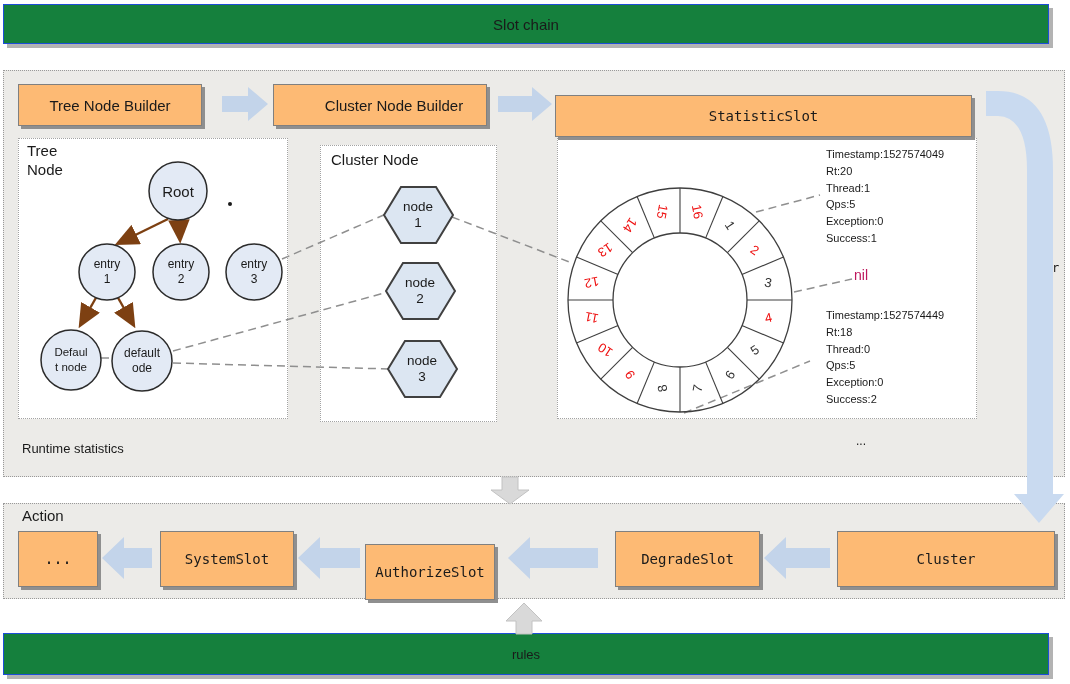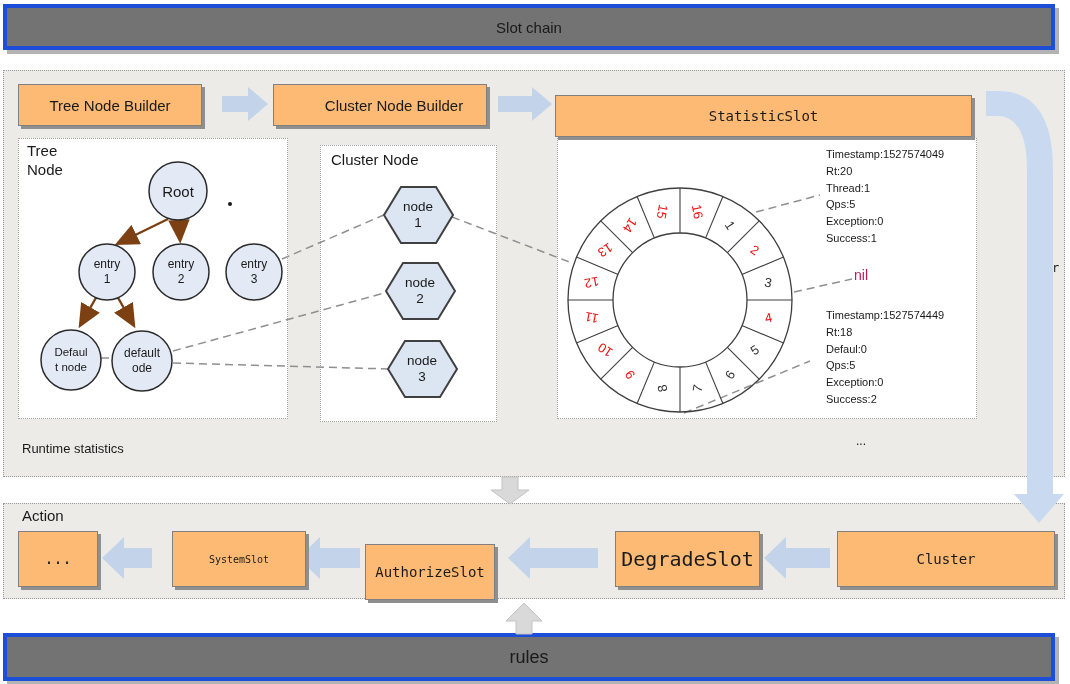--- a/index.html
+++ b/index.html
@@ -1,20 +1,20 @@
 <!DOCTYPE html>
 <html><head>
 <meta charset="utf-8">
 <style>
   html,body{margin:0;padding:0;background:#fff;}
   #stage{position:relative;width:1070px;height:684px;font-family:"Liberation Sans",sans-serif;color:#1a1a1a;overflow:hidden;background:#fff;}
   .abs{position:absolute;}
   .section{background:#ecebe8;border:1px dotted #999;}
   .panel{background:#fff;border:1px dotted #a3a3a3;}
-  .banner{background:#737373;border:4px solid #1d4ed8;box-shadow:4px 4px 0 #b3b3b3;text-align:center;}
+  .banner{background:#15803d;border:1px solid #1d4ed8;box-shadow:4px 4px 0 #b3b3b3;text-align:center;}
   .slotbox{background:#fdba74;border:1px solid #808080;box-shadow:3px 3px 0 #8f8f8f;text-align:center;}
   .mono{font-family:"DejaVu Sans Mono",monospace;}
   .prelines{white-space:pre-line;}
   .ctr{display:flex;align-items:center;justify-content:center;text-align:center;}
   svg{position:absolute;left:0;top:0;pointer-events:none;}
 </style>
 </head>
 <body>
 
 <div id="stage">
@@ -22,21 +22,21 @@
   <div class="abs banner ctr" style="left:3px;top:4px;width:1044px;height:38px;font-size:15px;">Slot chain</div>
 
   <div class="abs section" style="left:3px;top:70px;width:1060px;height:405px;"></div>
 
   <div class="abs panel" style="left:18px;top:138px;width:268px;height:279px;"></div>
   <div class="abs panel" style="left:320px;top:145px;width:175px;height:275px;"></div>
   <div class="abs panel" style="left:557px;top:138px;width:418px;height:279px;"></div>
 
   <div class="abs section" style="left:3px;top:503px;width:1060px;height:94px;"></div>
 
-  <div class="abs banner ctr" style="left:3px;top:633px;width:1044px;height:40px;font-size:18px;">rules</div>
+  <div class="abs banner ctr" style="left:3px;top:633px;width:1044px;height:40px;font-size:13px;">rules</div>
 
   <svg width="1070" height="684" viewBox="0 0 1070 684">
     <defs>
       <marker id="mBrown" markerWidth="10" markerHeight="9" refX="8" refY="4.5" orient="auto">
         <path d="M0,0 L10,4.5 L0,9 z" fill="#7d4012"></path>
       </marker>
     </defs>
 
     <polygon fill="#c3d4ea" points="222,96 248,96 248,87 268,104 248,121 248,112 222,112"></polygon>
     <polygon fill="#c3d4ea" points="498,96 532,96 532,87 552,104 532,121 532,112 498,112"></polygon>
@@ -154,29 +154,29 @@
 
   <div class="abs prelines" style="left:826px;top:146px;width:150px;font-size:11px;line-height:16.8px;">Timestamp:1527574049
 Rt:20
 Thread:1
 Qps:5
 Exception:0
 Success:1</div>
   <div class="abs" style="left:854px;top:267px;font-size:14px;color:#be185d;">nil</div>
   <div class="abs prelines" style="left:826px;top:307px;width:150px;font-size:11px;line-height:16.8px;">Timestamp:1527574449
 Rt:18
-Defaul:0
+Thread:0
 Qps:5
 Exception:0
 Success:2</div>
   <div class="abs" style="left:856px;top:434px;font-size:12px;">...</div>
   <div class="abs mono" style="left:1052px;top:261px;font-size:12px;">r</div>
 
   <div class="abs" style="left:22px;top:441px;font-size:13px;">Runtime statistics</div>
   <div class="abs" style="left:22px;top:507px;font-size:15px;">Action</div>
 
   <div class="abs slotbox ctr mono" style="left:18px;top:531px;width:78px;height:54px;font-size:15px;">...</div>
-  <div class="abs slotbox ctr mono" style="left:172px;top:531px;width:132px;height:54px;font-size:10px;text-align:right;">SystemSlot</div>
+  <div class="abs slotbox ctr mono" style="left:160px;top:531px;width:132px;height:54px;font-size:14px;text-align:right;">SystemSlot</div>
   <div class="abs slotbox ctr mono" style="left:365px;top:544px;width:128px;height:54px;font-size:14px;">AuthorizeSlot</div>
-  <div class="abs slotbox ctr mono" style="left:615px;top:531px;width:143px;height:54px;font-size:20px;">DegradeSlot</div>
+  <div class="abs slotbox ctr mono" style="left:615px;top:531px;width:143px;height:54px;font-size:14px;">DegradeSlot</div>
   <div class="abs slotbox ctr mono" style="left:837px;top:531px;width:216px;height:54px;font-size:14px;">Cluster</div>
 
 </div>
 
 </body></html>

